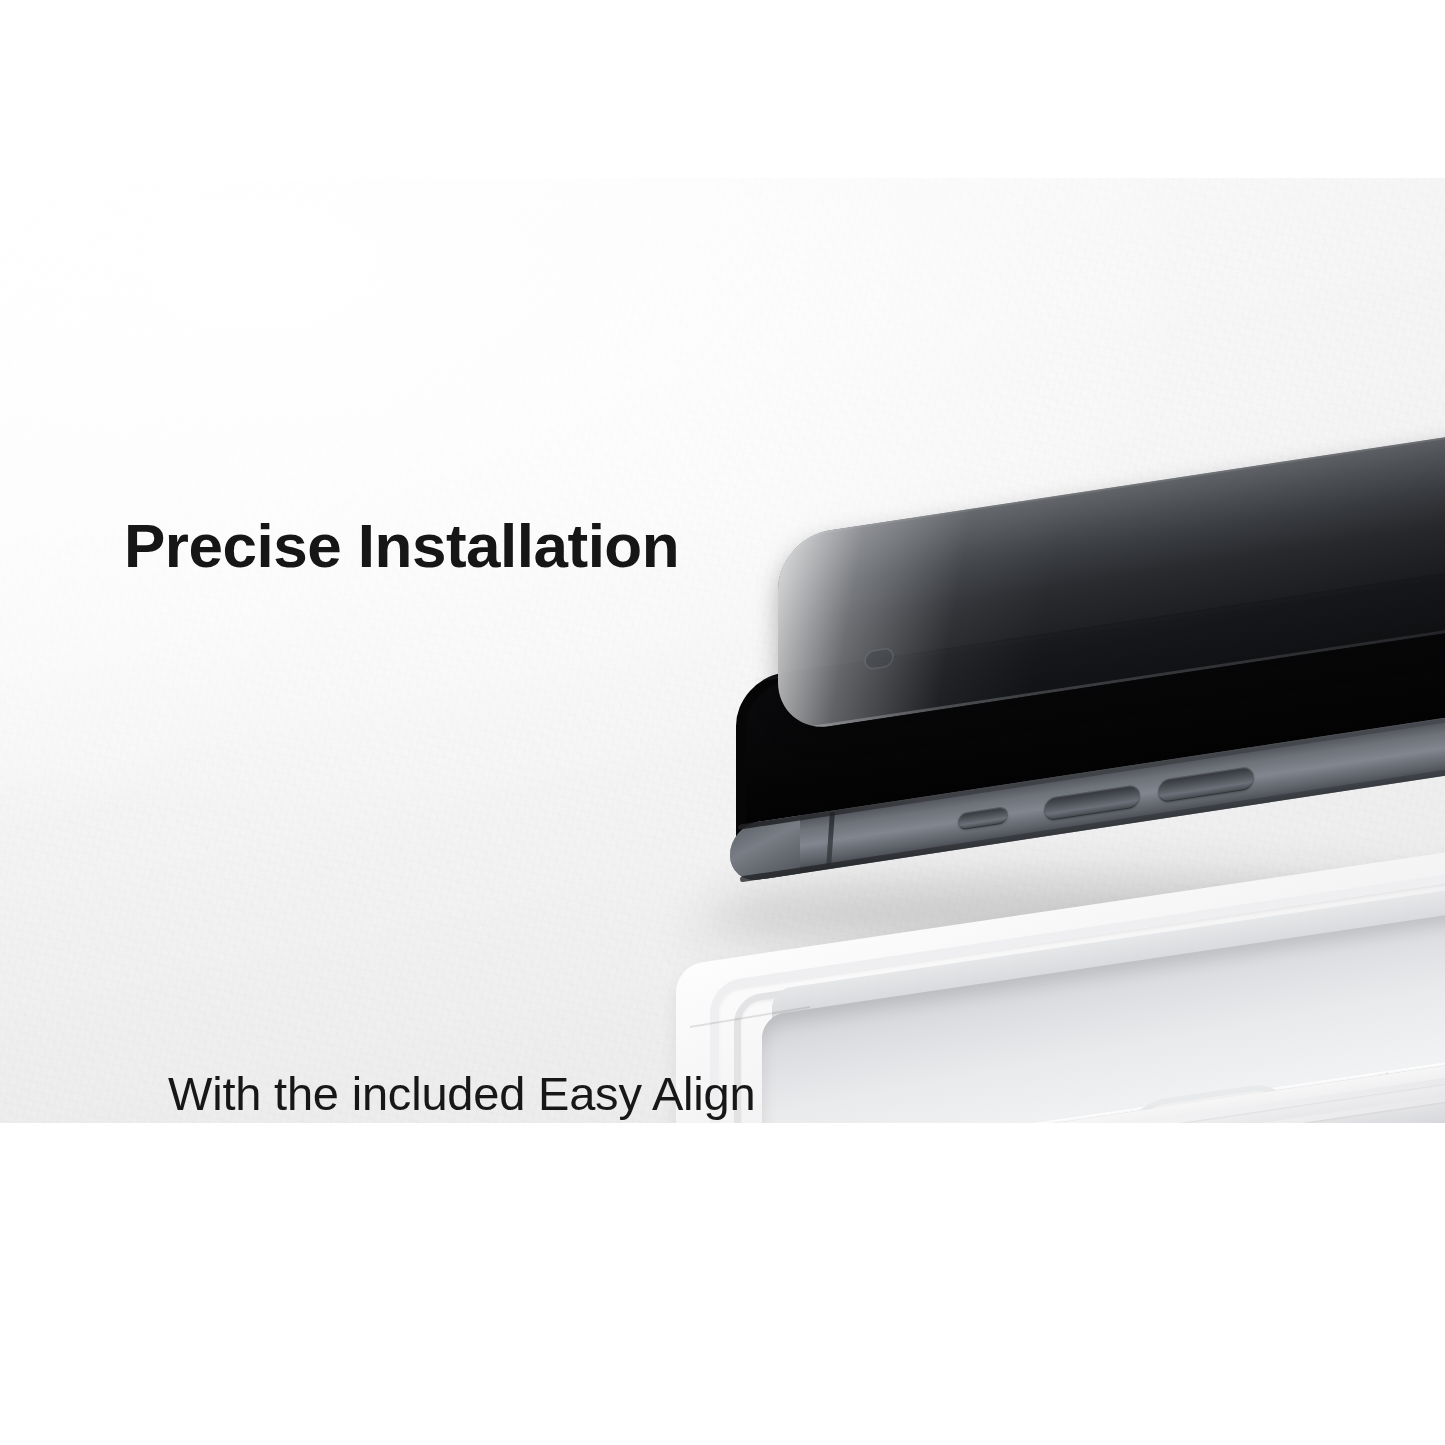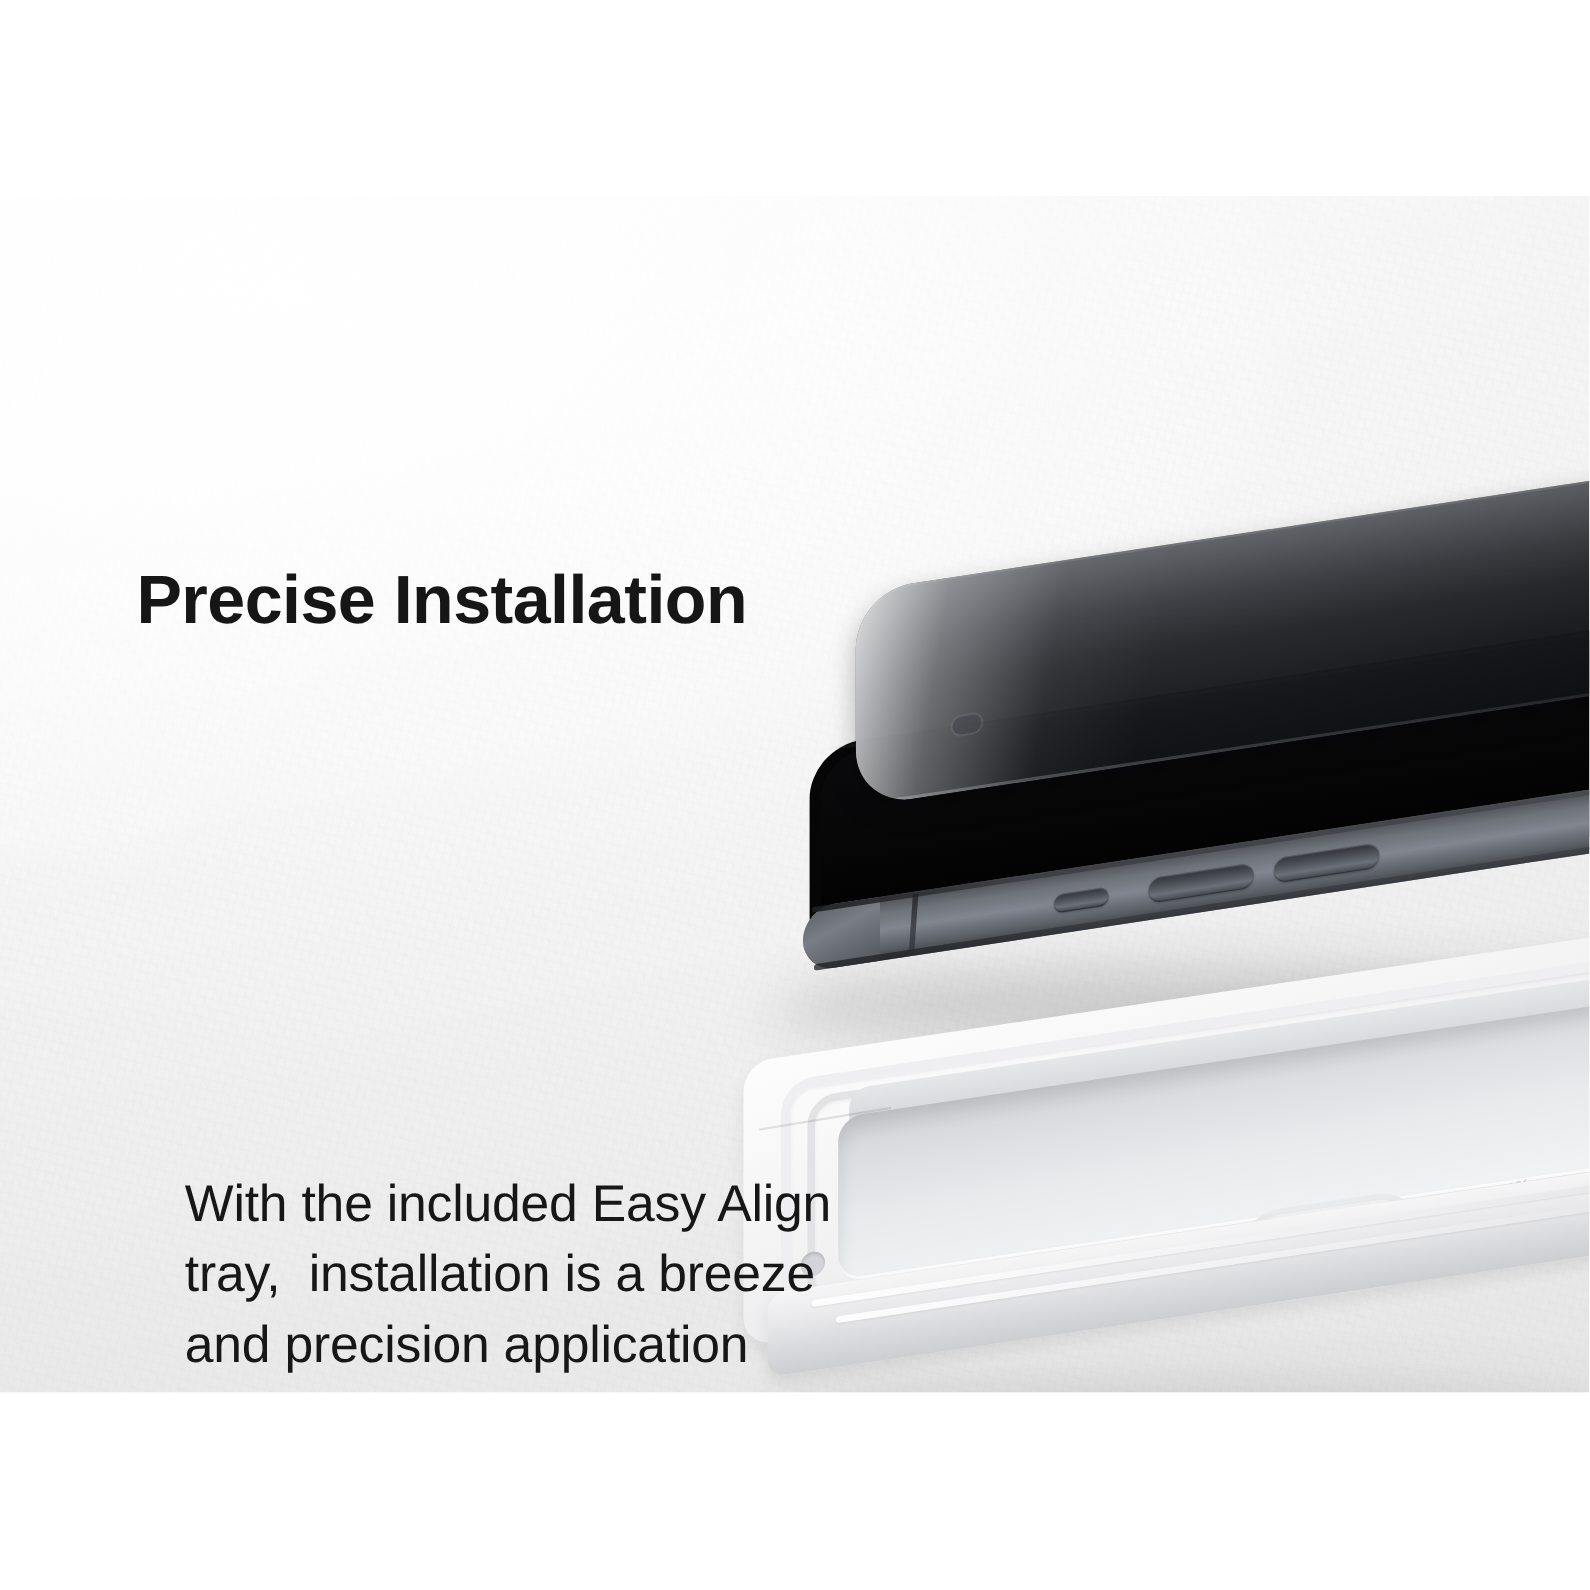--- a/index.html
+++ b/index.html
@@ -10,21 +10,21 @@
   }
   body {
     font-family: "Liberation Sans", sans-serif;
     -webkit-font-smoothing: antialiased;
   }
 
   
   #canvas {
     position: relative;
     width: 1445px;
-    height: 1445px;
+    height: 1123px;
     overflow: hidden;
     background: #ffffff;
   }
 
   
   .letterbox {
     position: absolute;
     left: 0;
     width: 1445px;
     background: #ffffff;

